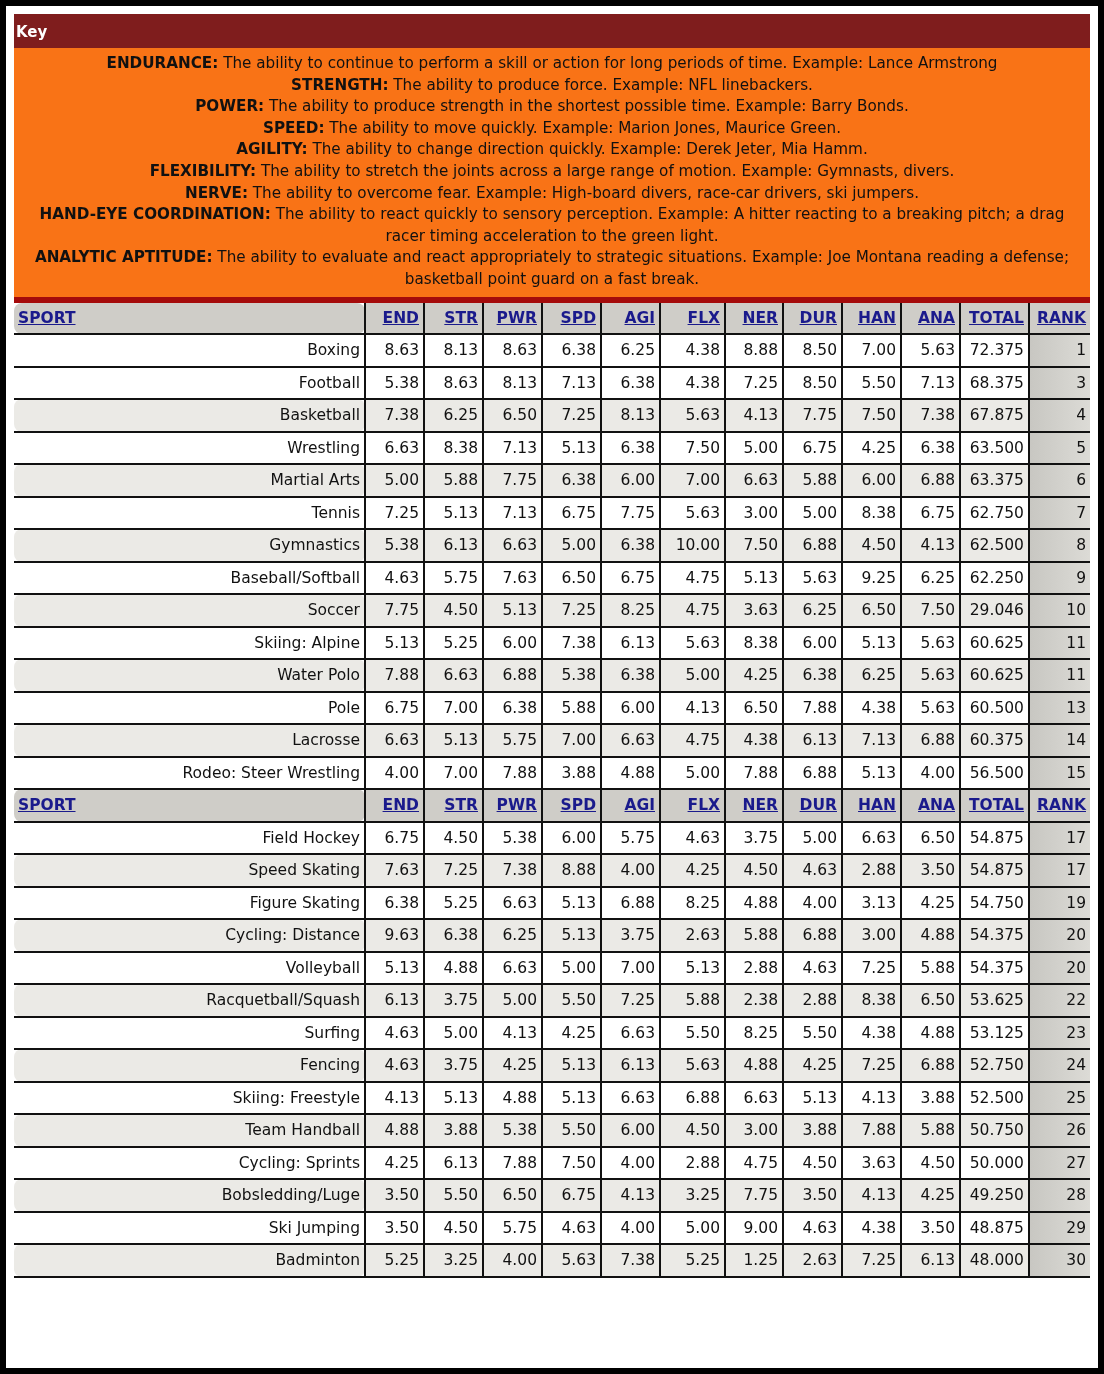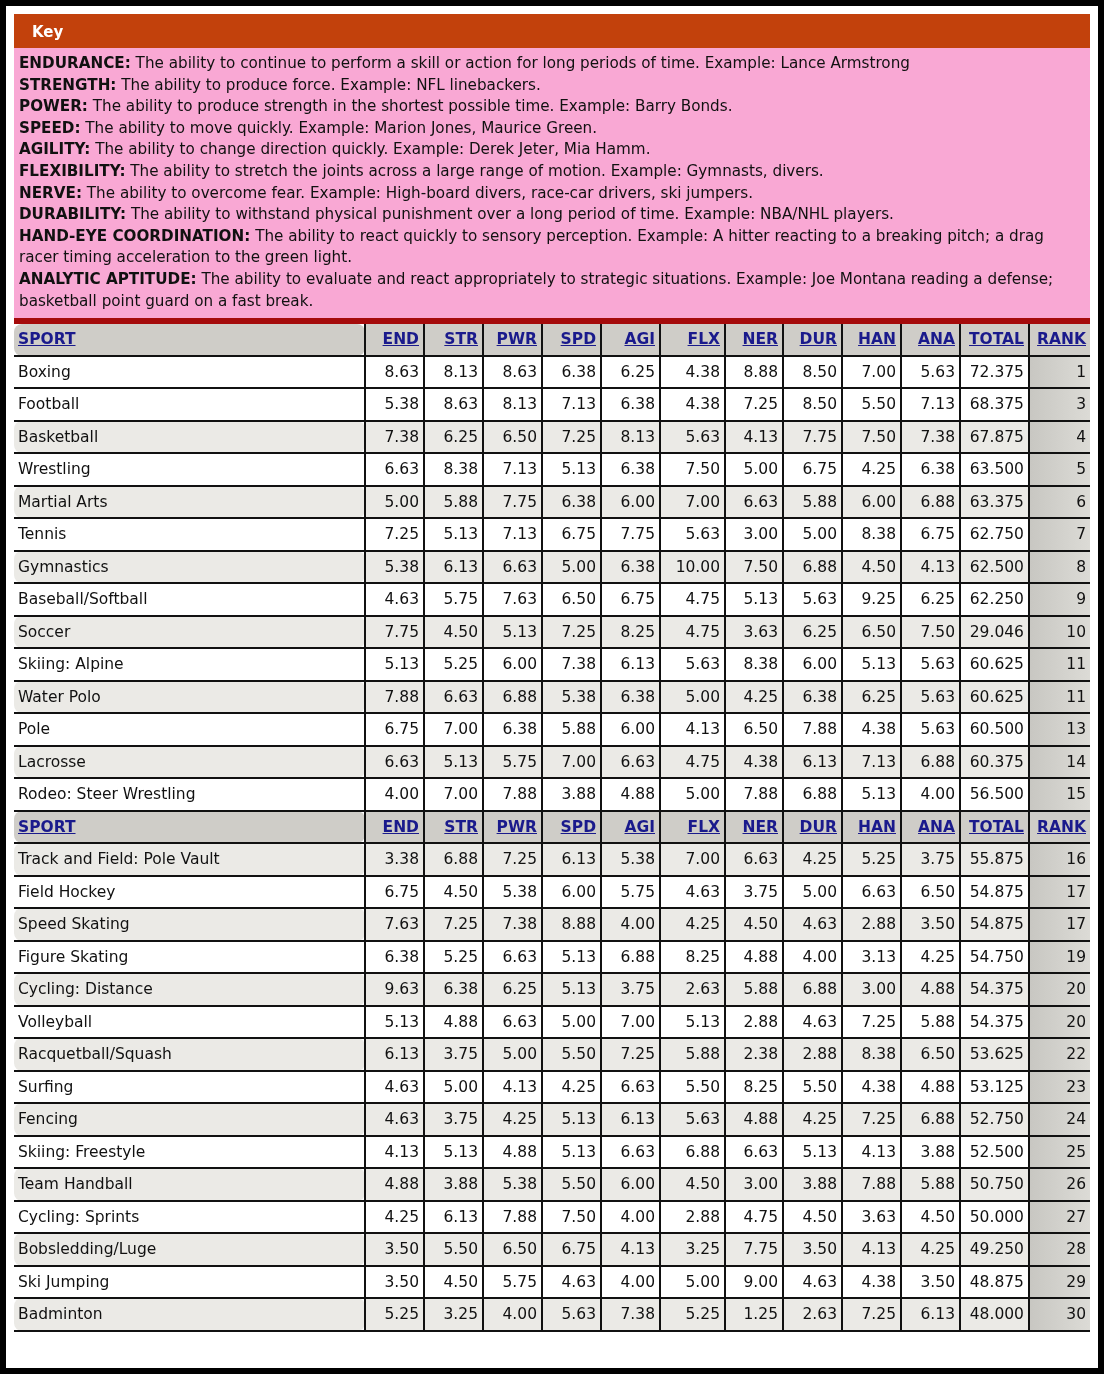--- a/index.html
+++ b/index.html
@@ -12,34 +12,35 @@
   }
   .frame {
     position: absolute; left: 6px; top: 6px;
     width: 1092px; height: 1362px;
     background: #fff;
   }
   .content {
     position: absolute; left: 8px; top: 8px; width: 1076px;
   }
   .key-header {
-    background: #c2410c;
+    background: #7f1d1d;
     color: #fff;
     font-weight: bold;
     font-size: 15px;
     height: 34px;
     line-height: 36px;
-    padding-left: 18px;
+    padding-left: 2px;
   }
   .key-body {
-    background: #f9a8d4;
+    background: #f97316;
     padding: 5px 5px 6px 5px;
     font-size: 15.2px;
     line-height: 21.6px;
     border-bottom: 6px solid #a50b0b;
+    text-align: center;
   }
   .key-body .term { font-weight: bold; }
   table.ratings {
     border-collapse: collapse;
     width: 1076px;
     table-layout: fixed;
     font-size: 15.5px;
   }
   table.ratings td, table.ratings th {
     height: 30.5px;
@@ -51,21 +52,21 @@
     background: #cfcdc8;
     text-align: right;
     font-weight: bold;
   }
   table.ratings th.sport-col { text-align: left; }
   table.ratings th a {
     color: #1a1a8c;
     text-decoration: underline;
   }
   table.ratings td { text-align: right; }
-  table.ratings td.sport-name { text-align: left; }
+  table.ratings td.sport-name { text-align: right; }
   tr.even td { background: #ffffff; }
   tr.odd td { background: #ebeae6; }
   td.rank-cell {
     background: linear-gradient(to right, #c8c7c2, #dcdbd6) !important;
     border-right: none !important;
   }
   table.ratings tr:first-child th { border-top: none; }
   table.ratings th:first-child, table.ratings td:first-child { border-left: none; border-radius: 8px; }
   table.ratings th:last-child, table.ratings td:last-child { border-right: none; text-align: right; }
 </style>
@@ -76,21 +77,20 @@
   <div class="content">
     <div class="key-header">Key</div>
     <div class="key-body" id="key-body">
         <div><span class="term">ENDURANCE:</span><span> The ability to continue to perform a skill or action for long periods of time. Example: Lance Armstrong</span></div>
         <div><span class="term">STRENGTH:</span><span> The ability to produce force. Example: NFL linebackers.</span></div>
         <div><span class="term">POWER:</span><span> The ability to produce strength in the shortest possible time. Example: Barry Bonds.</span></div>
         <div><span class="term">SPEED:</span><span> The ability to move quickly. Example: Marion Jones, Maurice Green.</span></div>
         <div><span class="term">AGILITY:</span><span> The ability to change direction quickly. Example: Derek Jeter, Mia Hamm.</span></div>
         <div><span class="term">FLEXIBILITY:</span><span> The ability to stretch the joints across a large range of motion. Example: Gymnasts, divers.</span></div>
         <div><span class="term">NERVE:</span><span> The ability to overcome fear. Example: High-board divers, race-car drivers, ski jumpers.</span></div>
-        <div><span class="term">DURABILITY:</span><span> The ability to withstand physical punishment over a long period of time. Example: NBA/NHL players.</span></div>
         <div><span class="term">HAND-EYE COORDINATION:</span><span> The ability to react quickly to sensory perception. Example: A hitter reacting to a breaking pitch; a drag racer timing acceleration to the green light.</span></div>
         <div><span class="term">ANALYTIC APTITUDE:</span><span> The ability to evaluate and react appropriately to strategic situations. Example: Joe Montana reading a defense; basketball point guard on a fast break.</span></div>
       </div>
     <table class="ratings" id="ratings">
       <colgroup>
         <col style="width:351px">
           <col style="width:59px">
           <col style="width:59px">
           <col style="width:59px">
         <col style="width:59px">
@@ -337,35 +337,20 @@
             <th><a>SPD</a></th>
             <th><a>AGI</a></th>
             <th><a>FLX</a></th>
             <th><a>NER</a></th>
             <th><a>DUR</a></th>
             <th><a>HAN</a></th>
             <th><a>ANA</a></th>
             <th><a>TOTAL</a></th>
             <th><a>RANK</a></th>
           </tr>
-          <tr class="odd">
-            <td class="sport-name">Track and Field: Pole Vault</td>
-            <td>3.38</td>
-            <td>6.88</td>
-            <td>7.25</td>
-            <td>6.13</td>
-            <td>5.38</td>
-            <td>7.00</td>
-            <td>6.63</td>
-            <td>4.25</td>
-            <td>5.25</td>
-            <td>3.75</td>
-            <td>55.875</td>
-            <td class="rank-cell">16</td>
-          </tr>
           <tr class="even">
             <td class="sport-name">Field Hockey</td>
             <td>6.75</td>
             <td>4.50</td>
             <td>5.38</td>
             <td>6.00</td>
             <td>5.75</td>
             <td>4.63</td>
             <td>3.75</td>
             <td>5.00</td>

